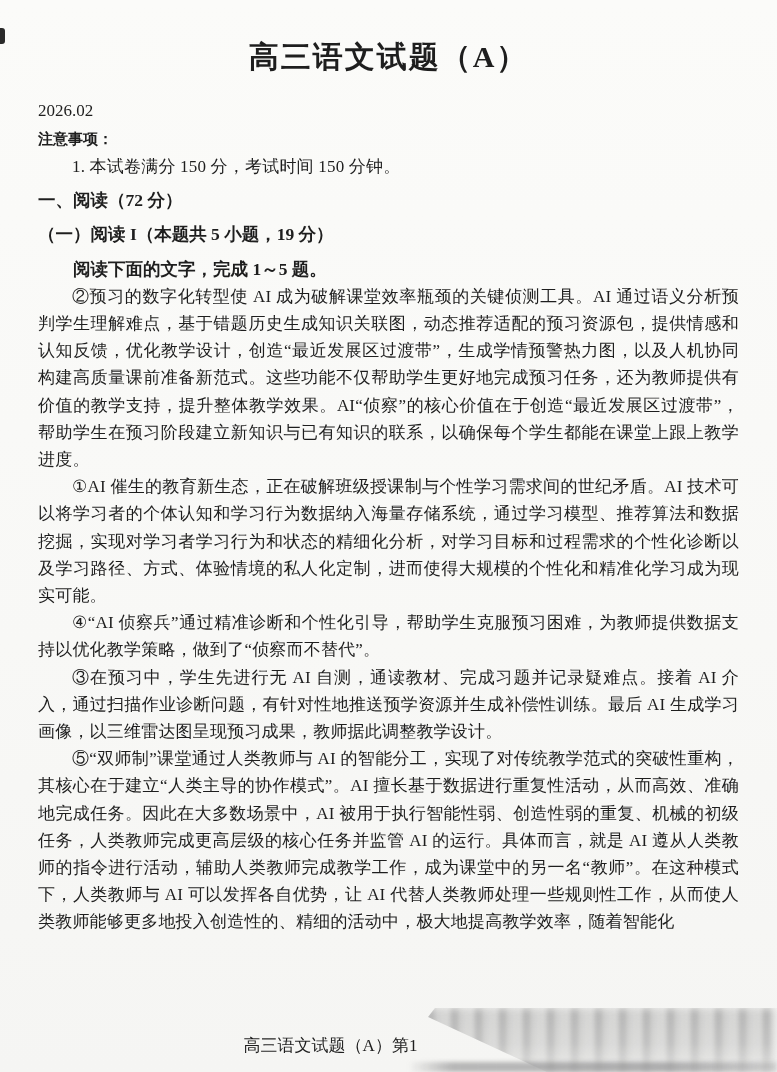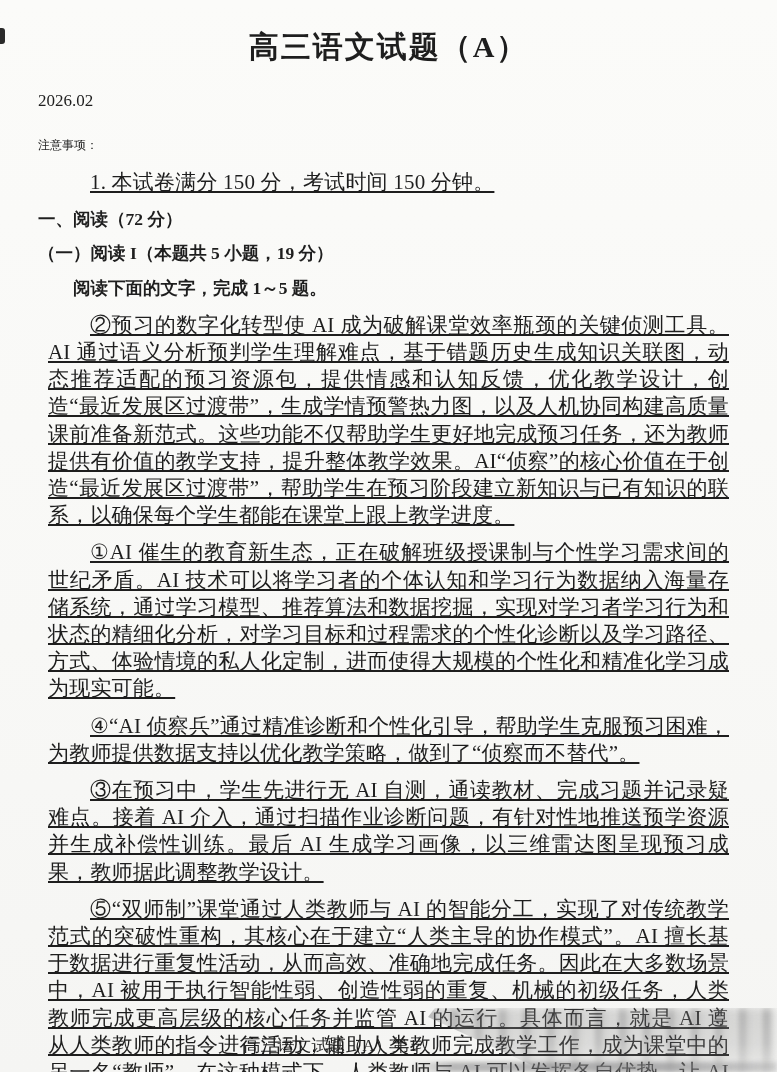--- a/index.html
+++ b/index.html
@@ -10,51 +10,50 @@
   .page {
     position: relative;
     width: 777px;
     height: 1072px;
     margin: 0 auto;
     background: linear-gradient(180deg, #fbfbf9 0%, #f8f8f6 60%, #f5f5f3 100%);
     color: #1e1e1e;
     font-family: "Liberation Serif", "DejaVu Serif", serif;
     overflow: hidden;
     box-sizing: border-box;
-    padding: 22px 38px 0 38px;
+    padding: 32px 38px 0 38px;
   }
   .page-title {
     margin: 4px 0 0 0;
     text-align: center;
     font-size: 30px;
     line-height: 42px;
     font-weight: bold;
     letter-spacing: 2px;
   }
   .exam-date {
     margin-top: 20px;
     padding-right: 48px;
     text-align: left;
     font-size: 17px;
     line-height: 26px;
   }
   .notice-heading {
-    font-size: 12px;
+    font-size: 15px;
     line-height: 27px;
-    font-weight: normal;
-    margin-top: 18px;
+    font-weight: bold;
+    margin-top: 2px;
   }
   p.note, p.para {
-    margin: 10px;
-    font-size: 21px;
+    margin: 0;
+    font-size: 17px;
     line-height: 27.2px;
     text-align: justify;
     text-indent: 2em;
     letter-spacing: 0.2px;
-    text-decoration: underline;
   }
   .sec-heading {
     font-size: 17.5px;
     line-height: 27.2px;
     font-weight: bold;
     margin-top: 7px;
   }
   .sec-heading.part { }
   .sec-heading.indent { text-indent: 2em; }
   .footer {

